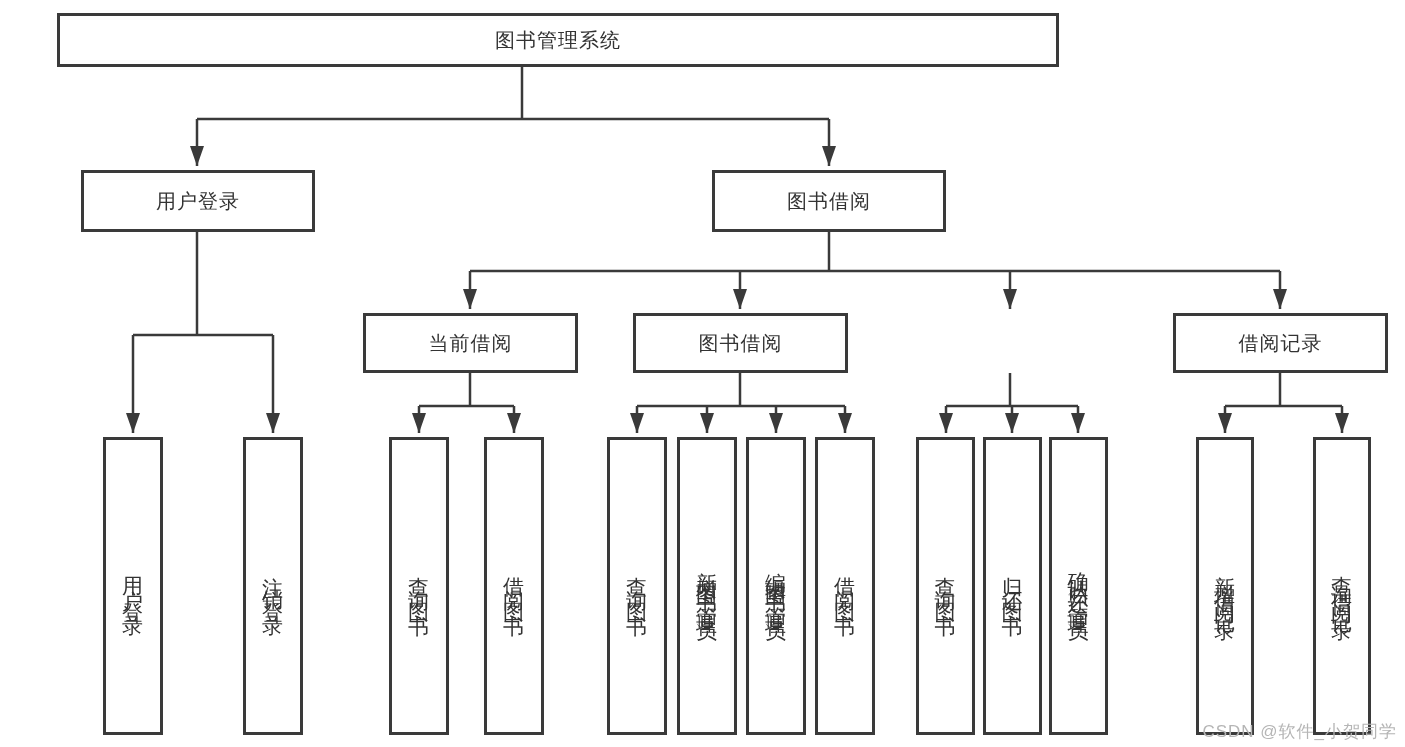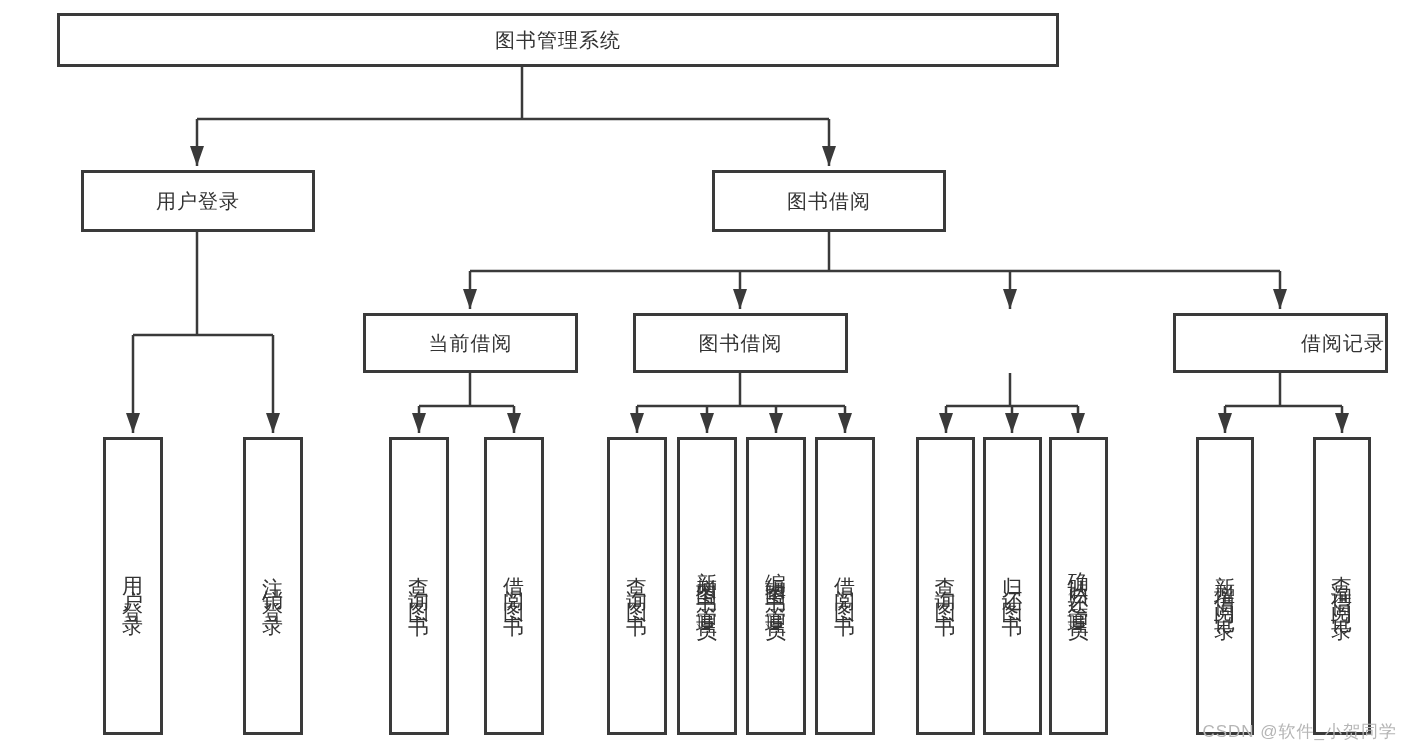--- a/index.html
+++ b/index.html
@@ -103,21 +103,21 @@
   <div class="box lvl" style="left:712px;top:170px;width:234px;height:62px;">
     <span>图书借阅</span>
   </div>
 
   <div class="box lvl" style="left:363px;top:313px;width:215px;height:60px;">
     <span>当前借阅</span>
   </div>
   <div class="box lvl" style="left:633px;top:313px;width:215px;height:60px;">
     <span>图书借阅</span>
   </div>
-  <div class="box lvl" style="left:1173px;top:313px;width:215px;height:60px;justify-content:flex-end;">
+  <div class="box lvl" style="left:1173px;top:313px;width:215px;height:60px;">
     <span>借阅记录</span>
   </div>
 
   <div class="box leaf ls4" style="left:103px;">
     <span>用户登录</span>
   </div>
   <div class="box leaf ls4" style="left:243px;">
     <span>注销登录</span>
   </div>
 

